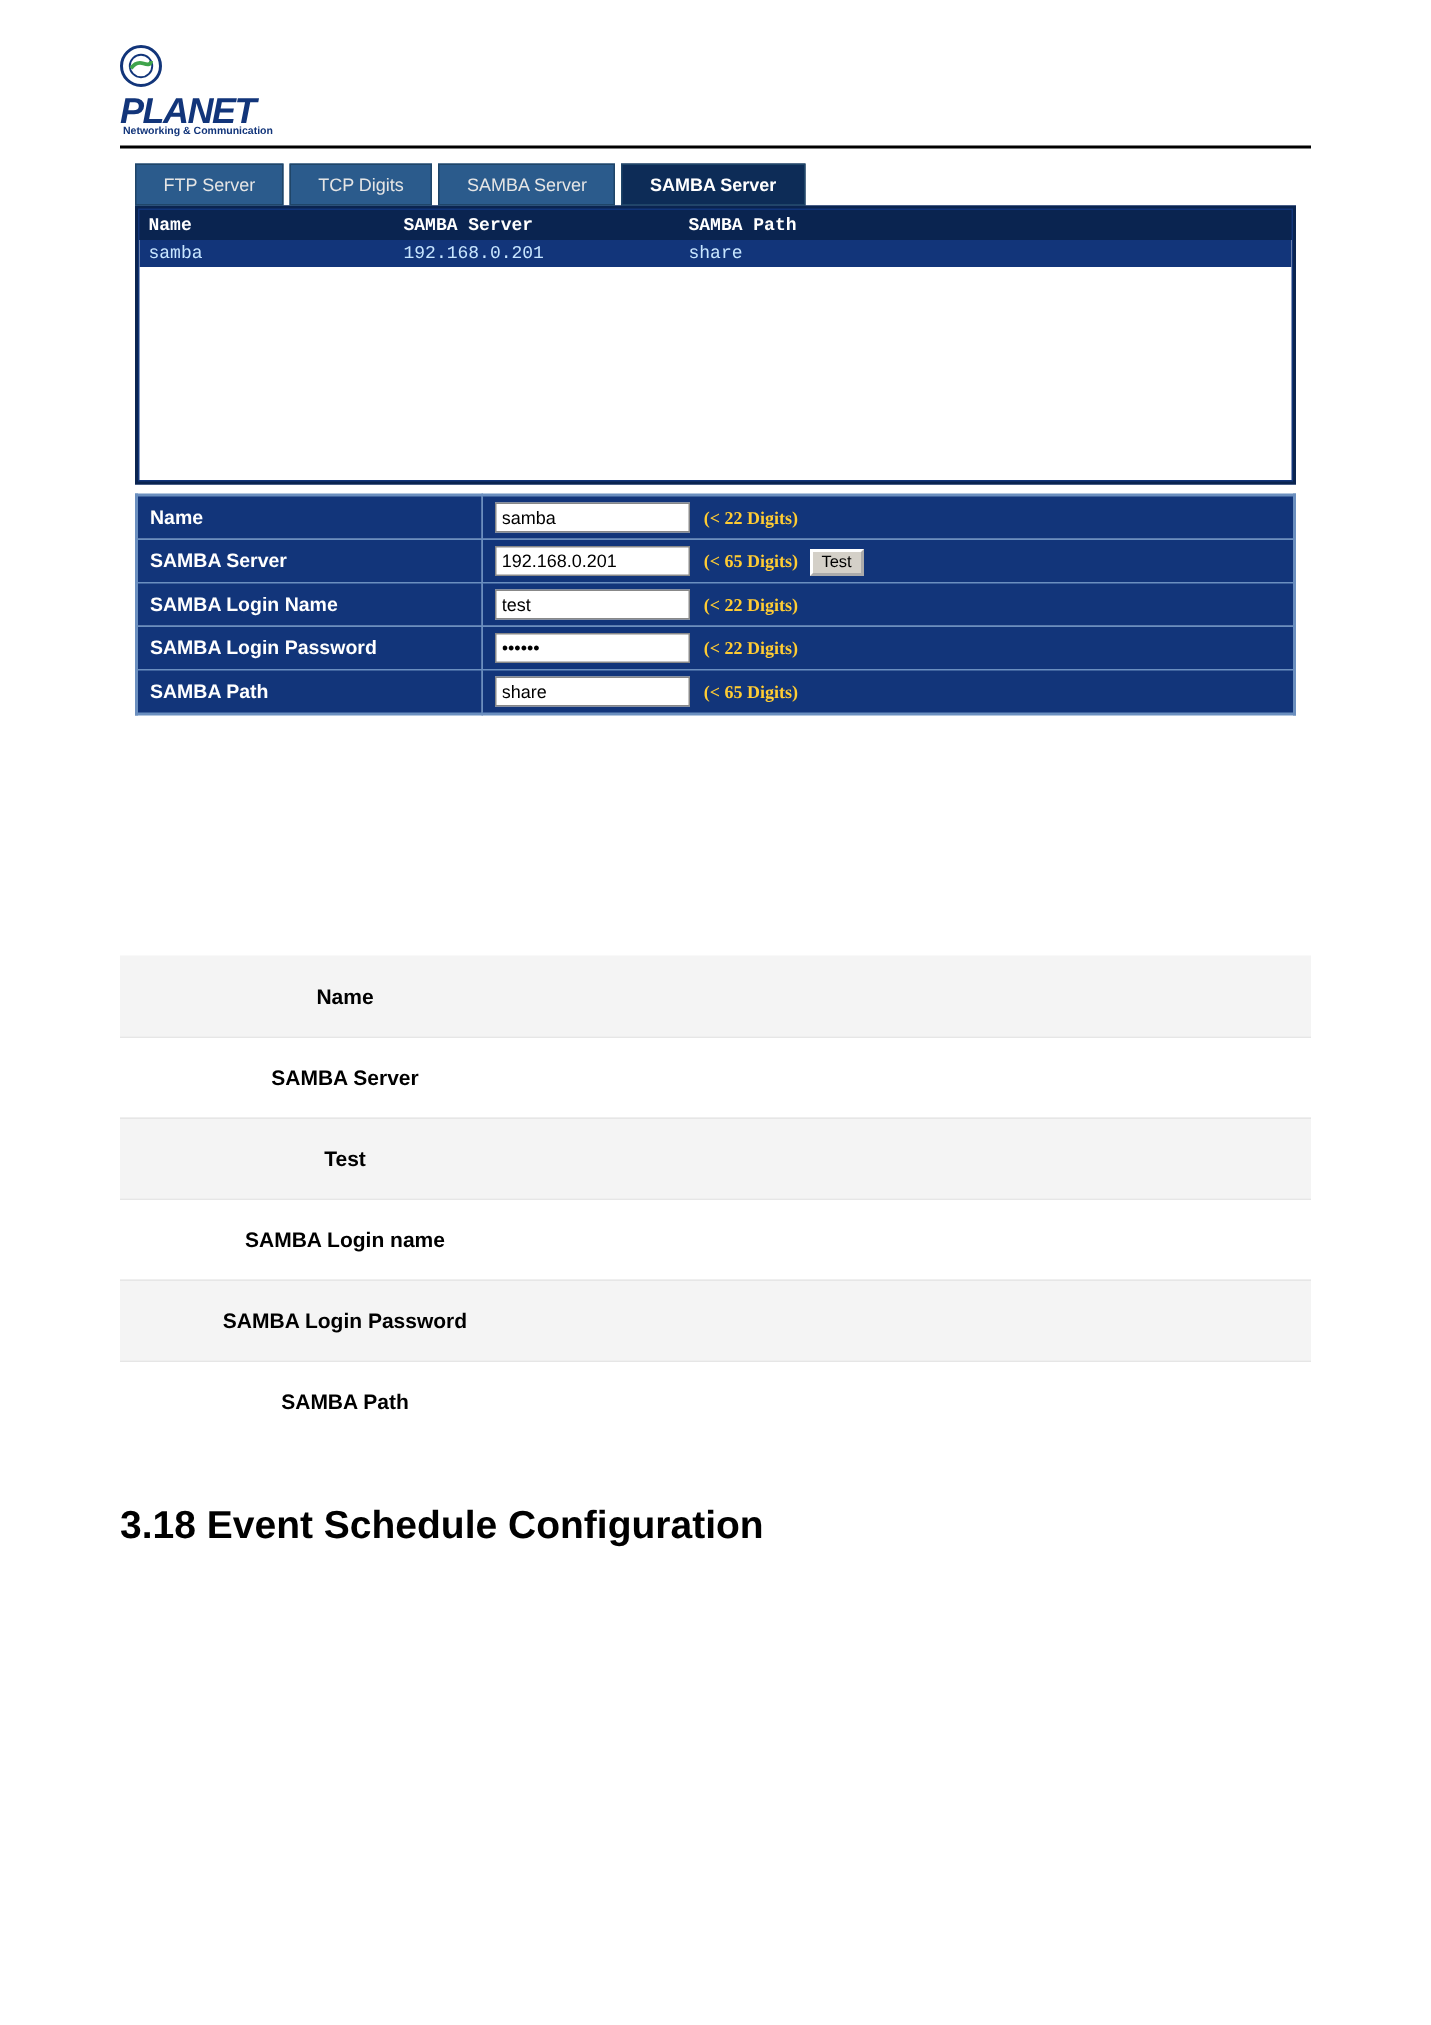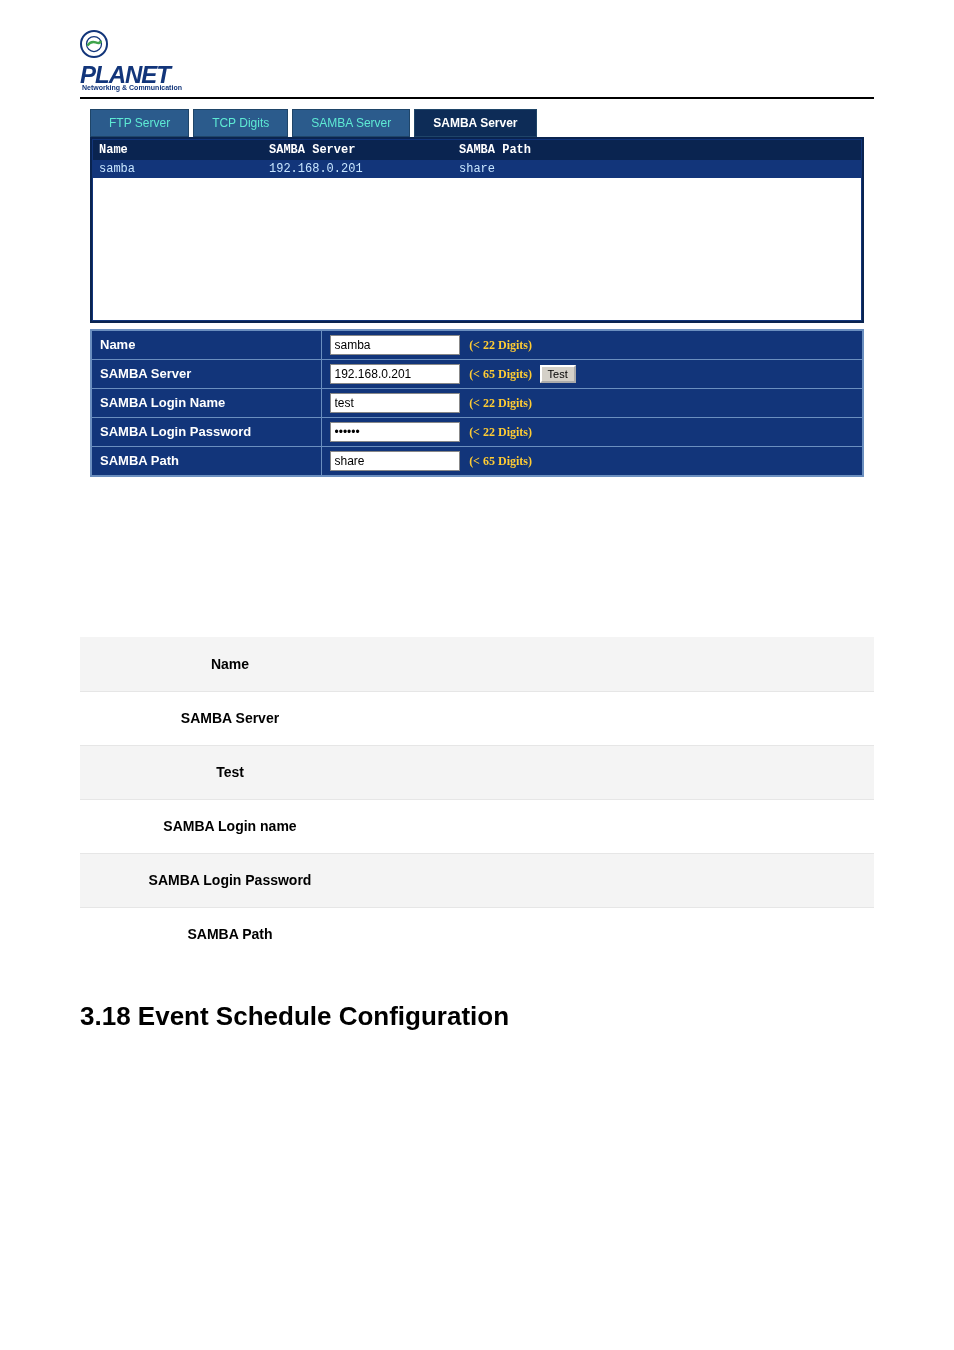--- a/index.html
+++ b/index.html
@@ -63,21 +63,21 @@
     background: #fff;
     margin-bottom: 40px;
   }
   .tabs {
     display: flex;
     gap: 4px;
     margin: 10px 0 0 10px;
   }
   .tab {
     background: #2b5b8c;
-    color: #5eead4;
+    color: #e5e5e5;
     font-size: 12px;
     padding: 6px 18px;
     border: 1px solid #1f4568;
     cursor: pointer;
     min-width: 84px;
     text-align: center;
   }
   .tab.active {
     background: #0d2c57;
     color: #fff;

